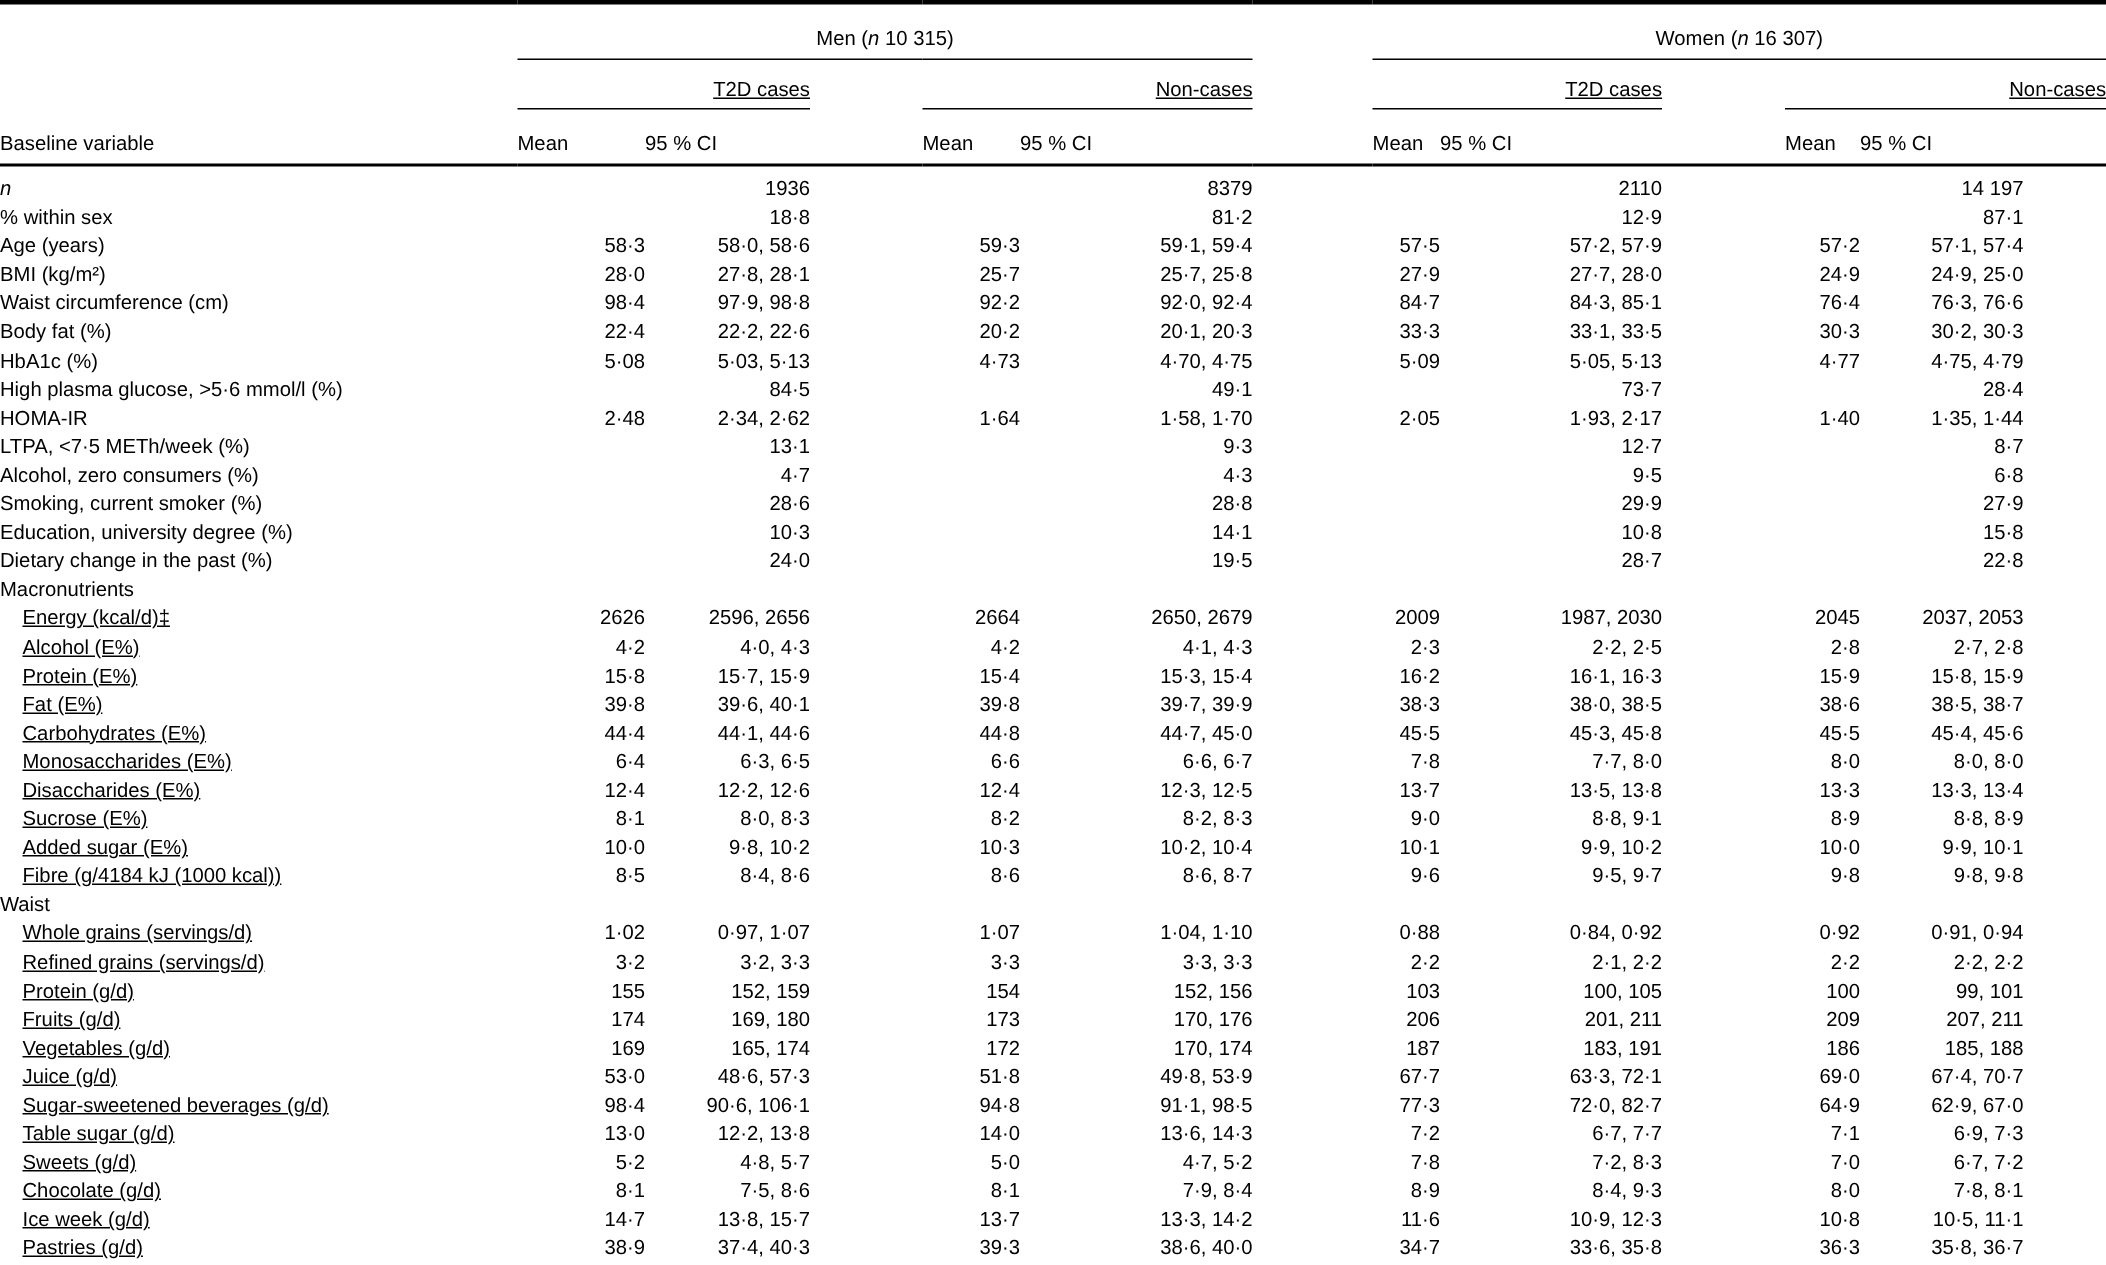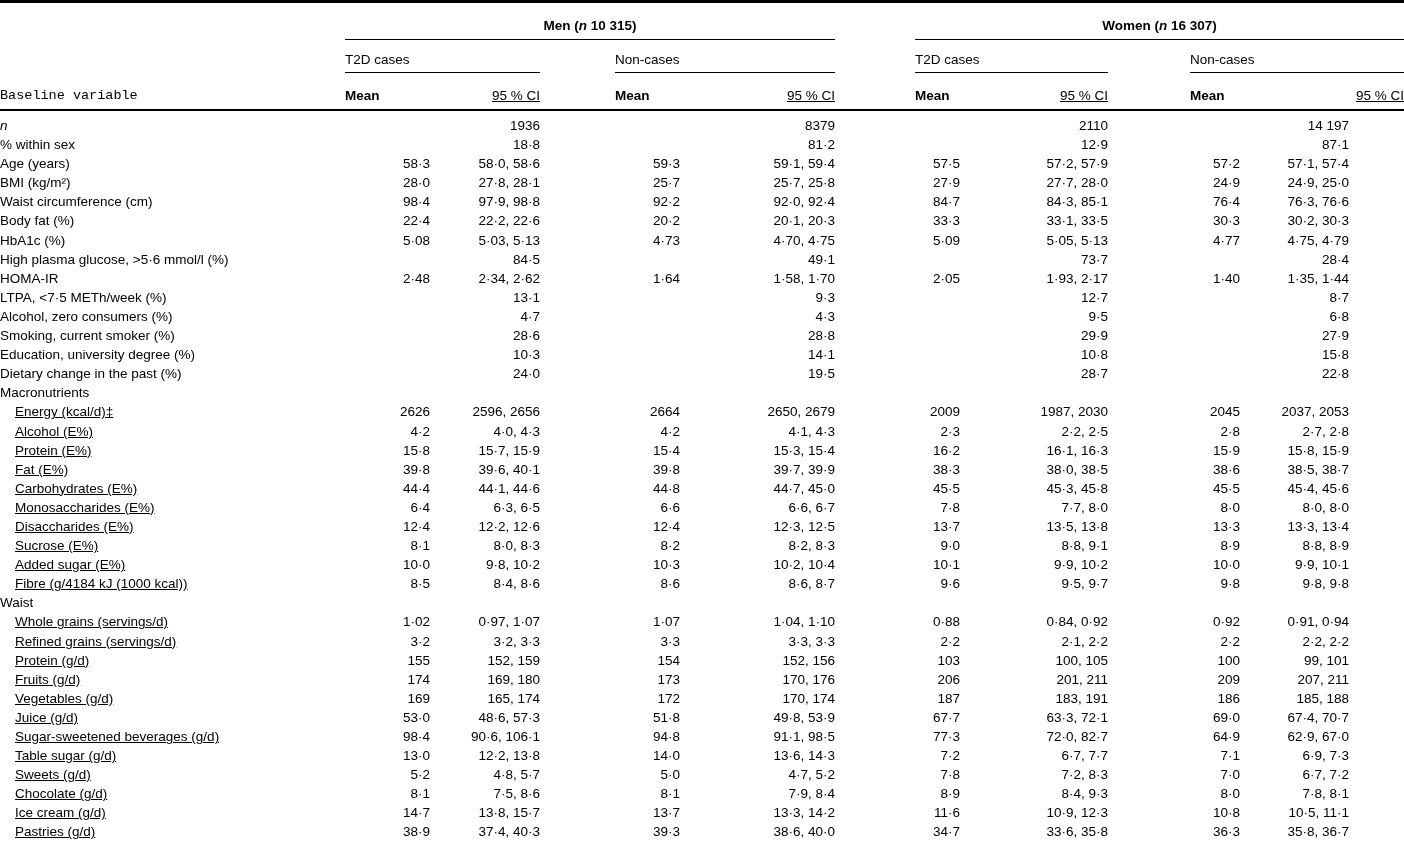--- a/index.html
+++ b/index.html
@@ -26,41 +26,40 @@
     font-weight: normal;
     font-size: 13.5px;
     padding: 0;
     vertical-align: bottom;
   }
   th.group-h {
     text-align: center;
     border-bottom: 1.5px solid #000;
     height: 30px;
     padding-bottom: 6px;
-    font-weight: bold;
   }
   th.sub-h {
-    text-align: left;
+    text-align: right;
     border-bottom: 1.5px solid #000;
     height: 27px;
     padding-bottom: 5px;
+    text-decoration: underline;
   }
   tr.stat-row th {
     border-bottom: 2.5px solid #000;
     height: 30px;
     padding-bottom: 6px;
   }
-  th.mean-h { text-align: left; font-weight: bold; }
-  th.ci-h   { text-align: right; text-decoration: underline; }
+  th.mean-h { text-align: left; }
+  th.ci-h   { text-align: left; }
   th.stub-h {
     text-align: left;
     vertical-align: bottom;
     border-bottom: 2.5px solid #000;
     padding-bottom: 6px;
-    font-family: Liberation Mono, monospace;
   }
   th.gap-h { border-bottom: none; }
   tr.stat-row th.gap-h { border-bottom: 2.5px solid #000; }
 
   tbody td {
     font-size: 13.5px;
     height: 19.1px;
     padding: 0;
     line-height: 19.1px;
     white-space: nowrap;
@@ -570,21 +569,21 @@
           <td class="num">8·1</td>
           <td class="num">7·9, 8·4</td>
           <td class="gap"></td>
           <td class="num">8·9</td>
           <td class="num">8·4, 9·3</td>
           <td class="gap"></td>
           <td class="num">8·0</td>
           <td class="num last">7·8, 8·1</td>
         </tr>
         <tr>
-          <td class="stub-cell indent">Ice cream (g/d)</td>
+          <td class="stub-cell indent">Ice week (g/d)</td>
           <td class="num">14·7</td>
           <td class="num">13·8, 15·7</td>
           <td class="gap"></td>
           <td class="num">13·7</td>
           <td class="num">13·3, 14·2</td>
           <td class="gap"></td>
           <td class="num">11·6</td>
           <td class="num">10·9, 12·3</td>
           <td class="gap"></td>
           <td class="num">10·8</td>

